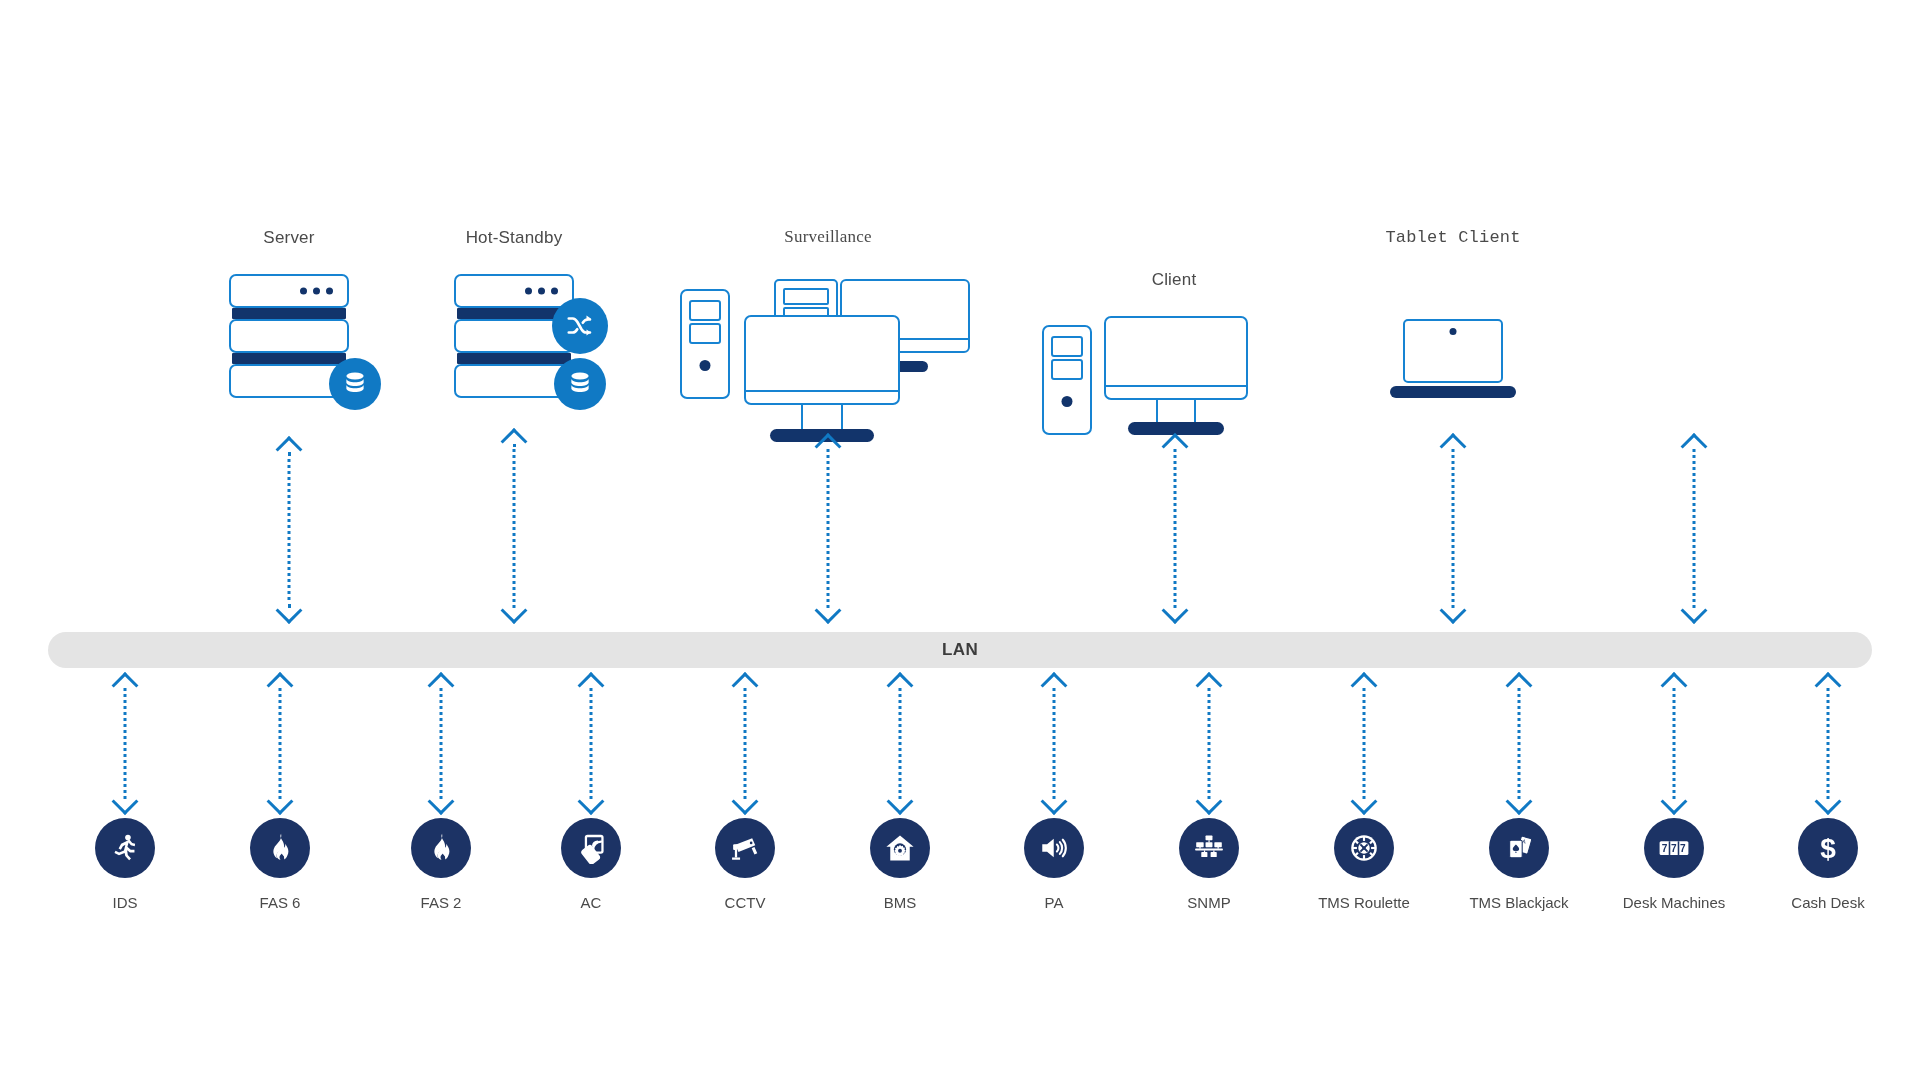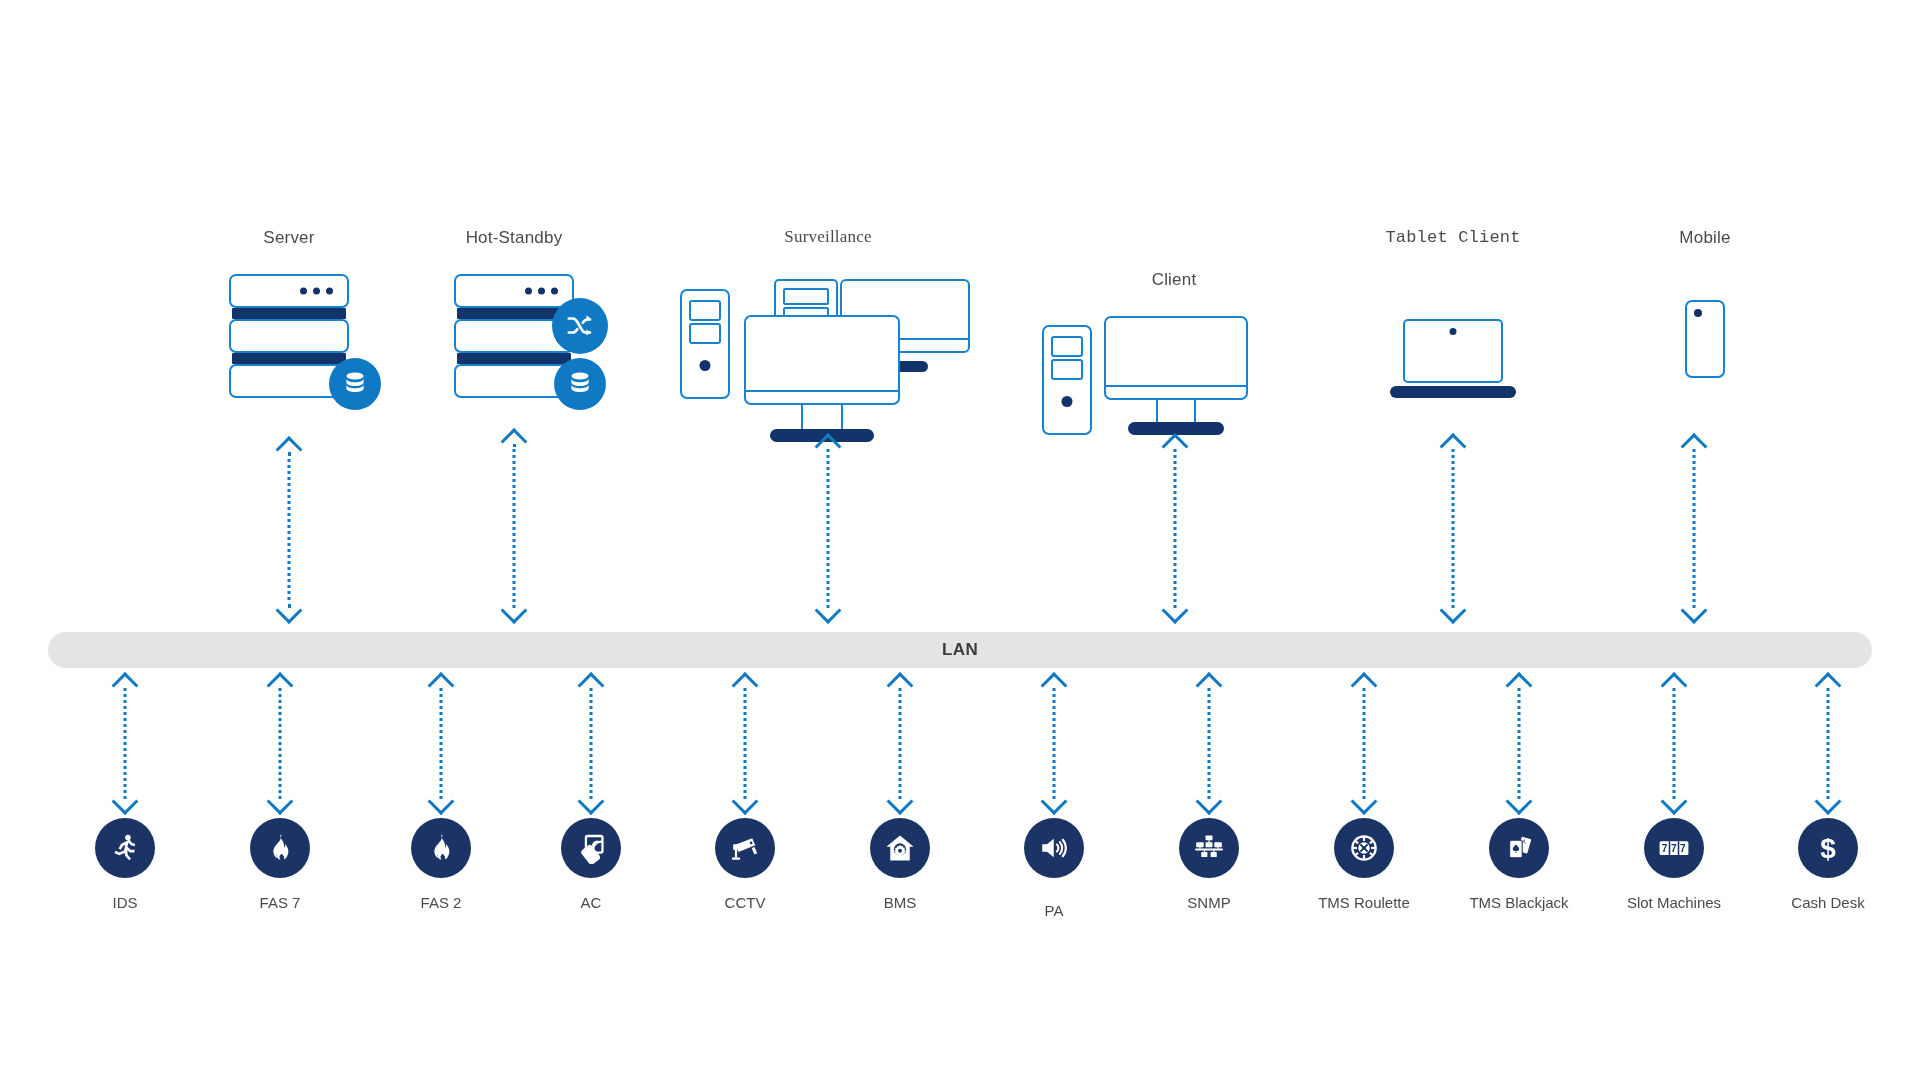--- a/index.html
+++ b/index.html
@@ -248,28 +248,20 @@
   <div class="top-node" style="left:1390px;top:228px;width:126px;font-family:Liberation Mono, monospace;">
     <div class="node-label">Tablet Client</div>
     <div class="node-art" style="flex-direction:column;align-items:center;display:flex;margin-top:46px;">
       <div class="tablet-body">
           <span class="cam"></span>
         </div>
       <div class="tablet-base"></div>
     </div>
   </div>
 
-  <div class="top-node" style="left:1665px;top:228px;width:80px;">
-    <div class="node-label">Mobile</div>
-    <div class="node-art" style="margin-top:26px;">
-      <div class="phone">
-          <span class="cam"></span>
-        </div>
-    </div>
-  </div>
 
   <div class="darrow" style="left:278px;top:440px;height:180px;">
     <div class="head up"></div>
       <div class="stem" style="top:12px;bottom:12px;"></div>
       <div class="head down"></div>
   </div>
   <div class="darrow" style="left:503px;top:432px;height:188px;">
     <div class="head up"></div>
       <div class="stem" style="top:12px;bottom:12px;"></div>
       <div class="head down"></div>
@@ -370,21 +362,21 @@
     <div class="sys-label">IDS</div>
   </div>
 
   <div class="sys-node" style="left:250px;top:818px;width:60px;">
     <div class="sys-circle">
       <svg width="32" height="32" viewBox="0 0 24 24" fill="#ffffff">
         <path d="M12.8 1.4c.6 2.5-.3 4.3-1.5 5.8-1.4 1.8-3.1 3.2-3.9 5.3-1 2.7.1 5.6 2.4 7.1-.6-1.4-.5-3 .5-4.2.5-.6 1.1-1.1 1.6-1.8.3 1.4 1.1 2.3 2 3.1 1.1 1 1.5 2.2 1.1 3.6 2.1-1.1 3.4-3.4 3.3-5.8-.1-2.3-1.3-3.9-2.4-5.6.2 1.2 0 2.2-.8 3 .2-2.2-.4-4.2-1.6-5.9-.8-1.4-1.8-2.7-.7-4.6z"></path>
         <path d="M11.9 13.2c-.9 1-1.9 2-2.3 3.3-.4 1.3 0 2.7 1 3.6.5.4 1.1.7 1.8.8-.8-.9-1-2-.5-3 .3-.7.9-1.2 1.4-1.8.4.8 1 1.3 1.5 1.9.6.8.7 1.8.2 2.7 1.4-.5 2.3-1.9 2.2-3.4-.1-1.5-1.1-2.6-2-3.7-.3.6-.6 1-1.1 1.3.2-1.2-.5-2-2.2-1.7z"></path>
       </svg>
     </div>
-    <div class="sys-label">FAS 7</div>
+    <div class="sys-label">FAS 6</div>
   </div>
 
   <div class="sys-node" style="left:411px;top:818px;width:60px;">
     <div class="sys-circle">
       <svg width="32" height="32" viewBox="0 0 24 24" fill="#ffffff">
         <path d="M12.8 1.4c.6 2.5-.3 4.3-1.5 5.8-1.4 1.8-3.1 3.2-3.9 5.3-1 2.7.1 5.6 2.4 7.1-.6-1.4-.5-3 .5-4.2.5-.6 1.1-1.1 1.6-1.8.3 1.4 1.1 2.3 2 3.1 1.1 1 1.5 2.2 1.1 3.6 2.1-1.1 3.4-3.4 3.3-5.8-.1-2.3-1.3-3.9-2.4-5.6.2 1.2 0 2.2-.8 3 .2-2.2-.4-4.2-1.6-5.9-.8-1.4-1.8-2.7-.7-4.6z"></path>
         <path d="M11.9 13.2c-.9 1-1.9 2-2.3 3.3-.4 1.3 0 2.7 1 3.6.5.4 1.1.7 1.8.8-.8-.9-1-2-.5-3 .3-.7.9-1.2 1.4-1.8.4.8 1 1.3 1.5 1.9.6.8.7 1.8.2 2.7 1.4-.5 2.3-1.9 2.2-3.4-.1-1.5-1.1-2.6-2-3.7-.3.6-.6 1-1.1 1.3.2-1.2-.5-2-2.2-1.7z"></path>
       </svg>
     </div>
     <div class="sys-label">FAS 2</div>
@@ -423,21 +415,21 @@
       <svg width="32" height="32" viewBox="0 0 24 24">
         <path d="M12 2.6L1.8 11.1h2.9v10.3h14.6V11.1h2.9z" fill="#ffffff"></path>
         <circle cx="12" cy="13.1" r="4.6" fill="#1c3365"></circle>
         <path d="M12 9.6l.85 1.05 1.3-.4.25 1.34 1.34.25-.4 1.3 1.05.85-1.05.85.4 1.3-1.34.25-.25 1.34-1.3-.4L12 18.6l-.85-1.05-1.3.4-.25-1.34-1.34-.25.4-1.3L7.6 14.2l1.05-.85-.4-1.3 1.34-.25.25-1.34 1.3.4z" fill="#ffffff"></path>
         <circle cx="12" cy="14.1" r="1.45" fill="#1c3365"></circle>
       </svg>
     </div>
     <div class="sys-label">BMS</div>
   </div>
 
-  <div class="sys-node" style="left:1024px;top:818px;width:60px;gap:8px;">
+  <div class="sys-node" style="left:1024px;top:818px;width:60px;">
     <div class="sys-circle">
       <svg width="32" height="32" viewBox="0 0 24 24">
         <path d="M3.2 9.2h3.6L11.8 5v14L6.8 14.8H3.2z" fill="#ffffff"></path>
         <g fill="none" stroke="#ffffff" stroke-width="1.6" stroke-linecap="round">
           <path d="M14.2 9.4a3.6 3.6 0 0 1 0 5.2"></path>
           <path d="M16.4 7.6a6.6 6.6 0 0 1 0 8.8"></path>
           <path d="M18.6 5.8a9.6 9.6 0 0 1 0 12.4"></path>
         </g>
       </svg>
     </div>
@@ -507,21 +499,21 @@
         <rect x="3" y="9.4" width="24" height="11.4" rx="1.3" fill="#ffffff"></rect>
         <g fill="#1c3365">
           <rect x="10.6" y="9.4" width="1.3" height="11.4"></rect>
           <rect x="18.1" y="9.4" width="1.3" height="11.4"></rect>
           <text x="4.8" y="18.3" font-size="8.4" font-weight="bold" font-family="sans-serif">7</text>
           <text x="12.4" y="18.3" font-size="8.4" font-weight="bold" font-family="sans-serif">7</text>
           <text x="20" y="18.3" font-size="8.4" font-weight="bold" font-family="sans-serif">7</text>
         </g>
       </svg>
     </div>
-    <div class="sys-label">Slot Machines</div>
+    <div class="sys-label">Desk Machines</div>
   </div>
 
   <div class="sys-node" style="left:1798px;top:818px;width:60px;">
     <div class="sys-circle">
       <svg width="32" height="32" viewBox="0 0 24 24">
         <text x="12" y="19.2" font-size="21" font-weight="bold" fill="#ffffff" text-anchor="middle" font-family="sans-serif">$</text>
       </svg>
     </div>
     <div class="sys-label">Cash Desk</div>
   </div>

